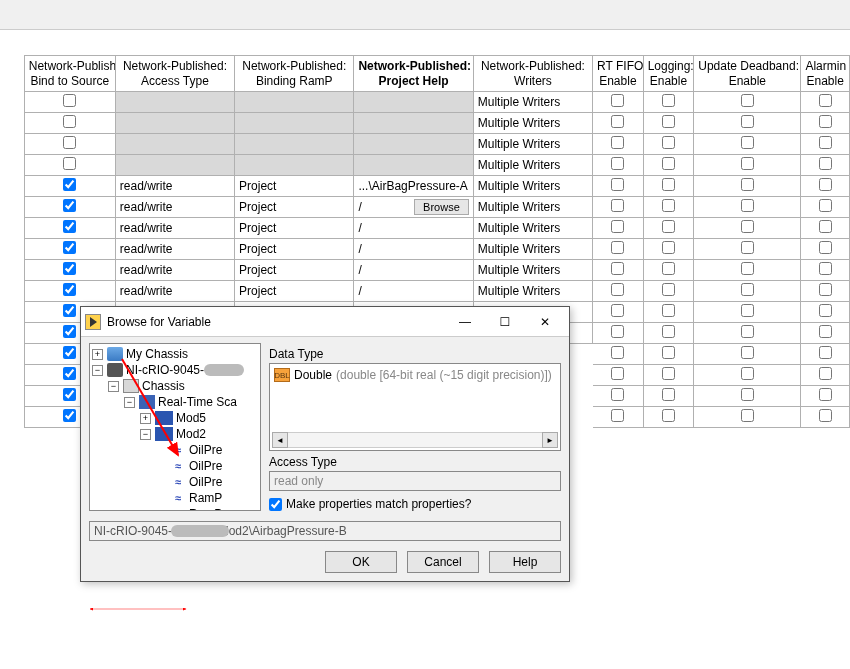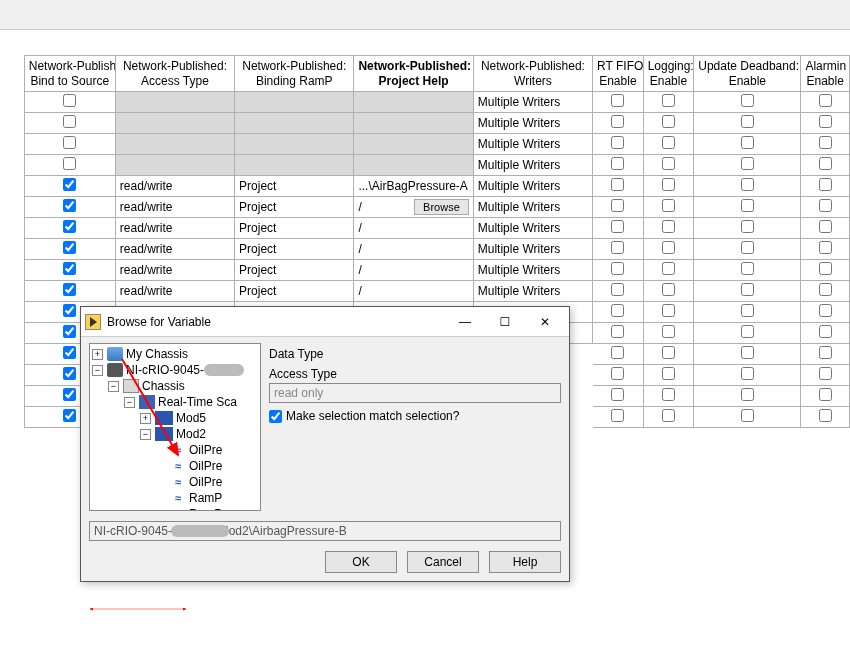--- a/index.html
+++ b/index.html
@@ -483,25 +483,37 @@
               <span>RamP</span>
             </div>
           <div class="tree-row" style="padding-left:78px">
               <span class="ticon sig">≈</span>
               <span>RamP</span>
             </div>
         </div>
       </div>
       <div style="flex:1;display:flex;flex-direction:column">
         <div class="section-label">Data Type</div>
+        <div class="right-pane">
+          <div class="dtype-row">
+            <span class="dtype-ico">DBL</span>
+            <span style="font-weight:400">Double</span>
+            <span class="dtype-det">(double [64-bit real (~15 digit precision)])</span>
+          </div>
+          <div class="hscroll">
+            <div class="arr">◄</div>
+            <div class="track"></div>
+            <div class="arr">►</div>
+          </div>
+        </div>
         <div class="section-label">Access Type</div>
         <input class="access-input" readonly="" value="read only" style="">
         <div class="chk-row">
           <input type="checkbox" checked="" style="">
-          <span>Make selection match selection?</span>
+          <span>Make properties match properties?</span>
         </div>
       </div>
     </div>
     <div style="margin-top:10px;position:relative">
       <input class="path-input" readonly="" value="NI-cRIO-9045-             \Mod2\AirbagPressure-B" style="">
       <span class="redact" style="position:absolute;left:82px;top:4px;width:58px"></span>
     </div>
     <div class="btn-row">
       <div class="btn">OK</div>
       <div class="btn">Cancel</div>

